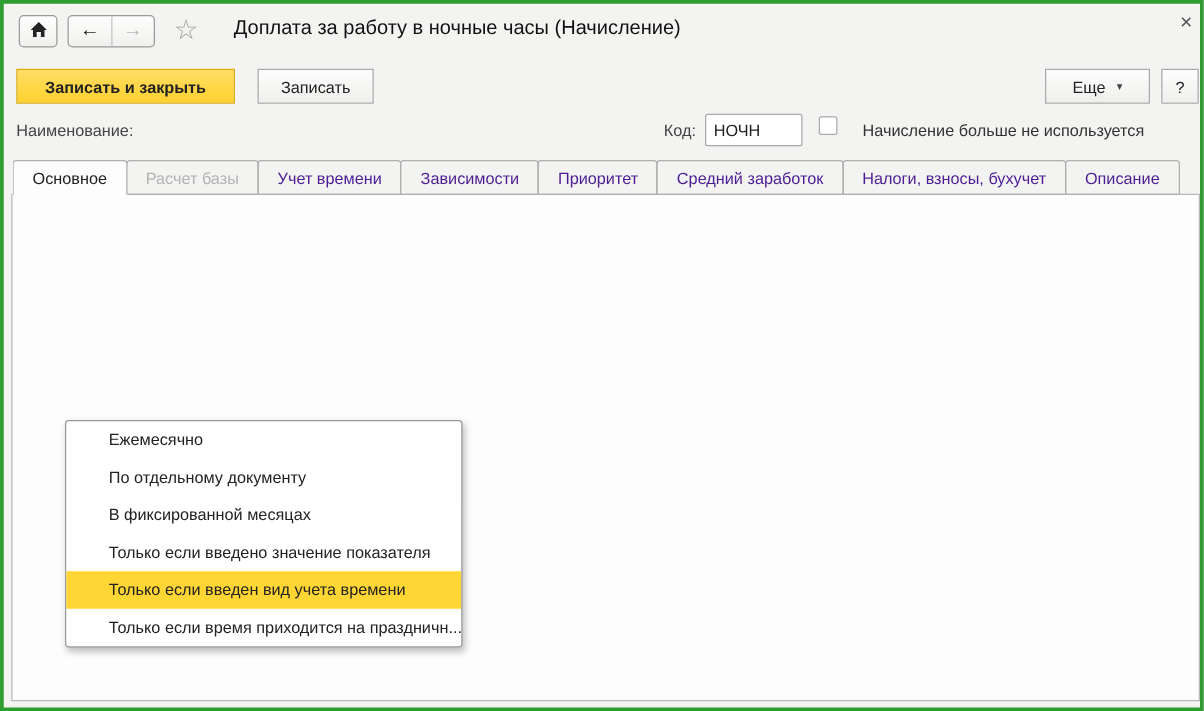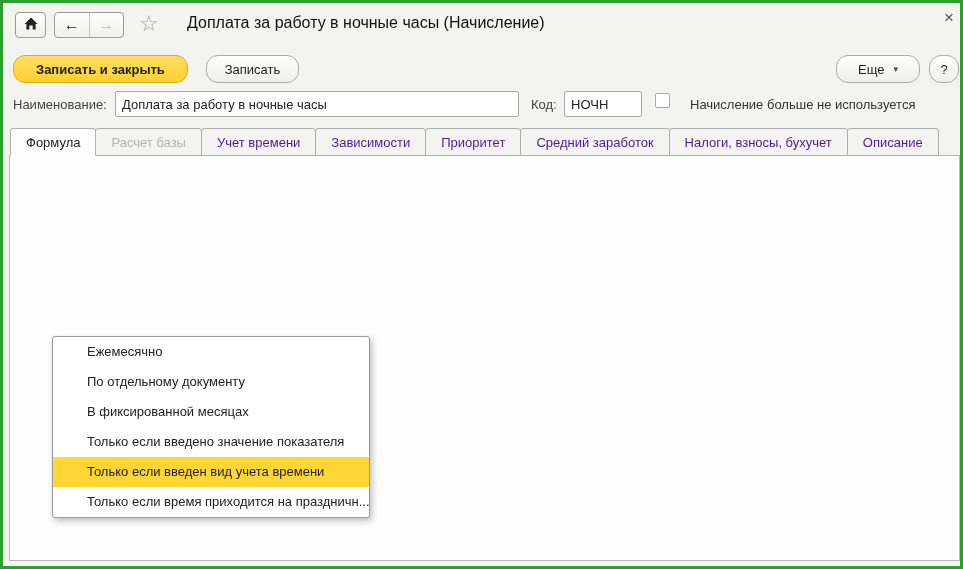--- a/index.html
+++ b/index.html
@@ -27,21 +27,21 @@
     font-size:16px; font-weight:bold; cursor:pointer; }
   .nav-half.back { border-right:1px solid #C4C4C4; color:#222; }
   .nav-half.fwd { color:#B9B9B9; cursor:default; }
   .star { position:absolute; left:136px; top:9px; font-size:22px; color:#A3A3A3; cursor:pointer; line-height:24px;}
   .win-title { position:absolute; left:184px; top:11px; font-size:16px; color:#111; white-space:nowrap; }
   .win-close { position:absolute; left:936px; top:5px; font-size:17px; color:#555; cursor:pointer; width:20px; text-align:center;}
 
   
   .btn {
     position:absolute; height:28px; display:inline-flex; align-items:center; justify-content:center;
-    background:linear-gradient(#FDFDFD,#EFEFED); border:1px solid #ACACAC; border-radius:12px;
+    background:linear-gradient(#FDFDFD,#EFEFED); border:1px solid #ACACAC; border-radius:0;
     font-size:13px; color:#222; cursor:pointer; padding:0 14px;
   }
   .btn-primary {
     left:10px; top:52px; font-weight:bold;
     background:linear-gradient(#FFDE64,#FFD02E); border:1px solid #DCAE12; padding:0 22px;
   }
   .btn-save { left:203px; top:52px; width:93px; }
   .btn-more { left:833px; top:52px; width:84px; gap:9px; }
   .btn-help { left:926px; top:52px; width:30px; padding:0; }
   .caret { font-size:9px; color:#444; }
@@ -126,28 +126,27 @@
 
   <button class="btn btn-primary">Записать и закрыть</button>
   <button class="btn btn-save">Записать</button>
   <button class="btn btn-more">
     <span>Еще</span>
     <span class="caret">▾</span>
   </button>
   <button class="btn btn-help">?</button>
 
   <span class="lbl" style="left:10px; top:94px;">Наименование:</span>
-  <input class="txt-input" style="left: 112px; top: 88px; width: 404px;" value="Доплата за работу в ночные часы">
   <span class="lbl" style="left:528px; top:94px;">Код:</span>
   <input class="txt-input" style="left: 561px; top: 88px; width: 78px;" value="НОЧН">
   <span class="checkbox" style="left:652px; top:90px;"></span>
   <span class="lbl" style="left:687px; top:94px; color:#333;">Начисление больше не используется</span>
 
   <div class="tabs">
-    <div class="tab active">Формула</div>
+    <div class="tab active">Основное</div>
     <div class="tab disabled">Расчет базы</div>
     <div class="tab">Учет времени</div>
     <div class="tab">Зависимости</div>
     <div class="tab">Приоритет</div>
     <div class="tab">Средний заработок</div>
     <div class="tab">Налоги, взносы, бухучет</div>
     <div class="tab">Описание</div>
   </div>
 
   <div class="panel"></div>

